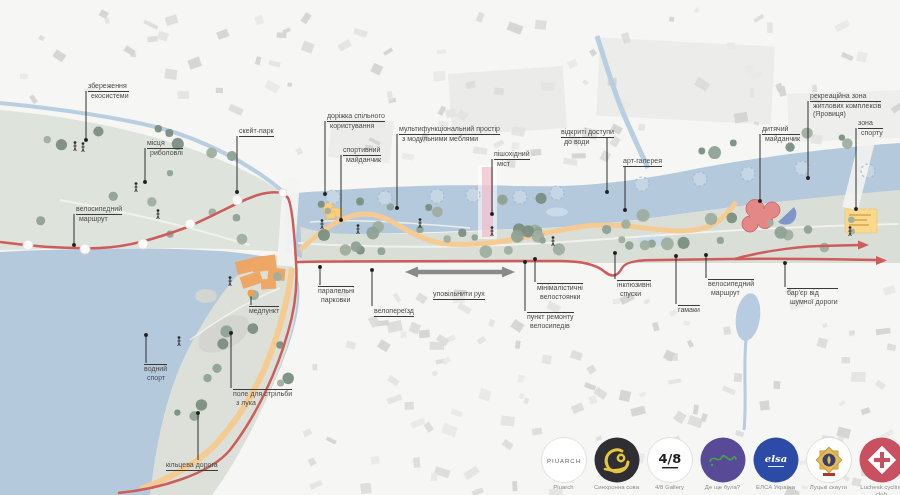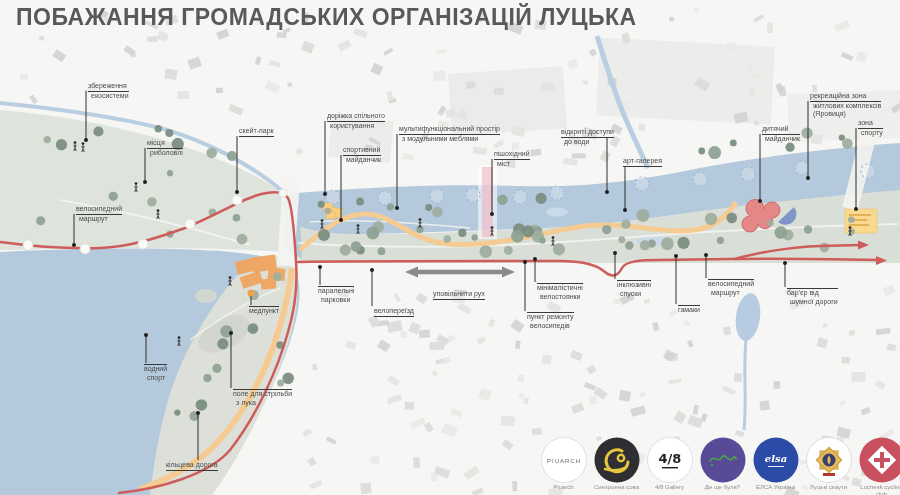--- a/index.html
+++ b/index.html
@@ -538,21 +538,20 @@
         <circle cx="615" cy="253" r="2" fill="#1f1f1f"></circle>
         <line x1="676" y1="304" x2="676" y2="256" stroke="#2f2f2f" stroke-width="1"></line>
         <circle cx="676" cy="256" r="2" fill="#1f1f1f"></circle>
         <line x1="706" y1="278" x2="706" y2="255" stroke="#2f2f2f" stroke-width="1"></line>
         <circle cx="706" cy="255" r="2" fill="#1f1f1f"></circle>
         <line x1="785" y1="287" x2="785" y2="263" stroke="#2f2f2f" stroke-width="1"></line>
         <circle cx="785" cy="263" r="2" fill="#1f1f1f"></circle>
       </g>
   </svg>
 
-  <div id="title">ПОБАЖАННЯ ГРОМАДСЬКИХ ОРГАНІЗАЦІЙ ЛУЦЬКА</div>
   <div id="labels">
       <div class="lbl m" style="left: 88px; top: 82px;">
         <span class="l">збереження</span>
         <span class="l">екосистеми</span>
       </div>
       <div class="lbl m" style="left: 147px; top: 139px;">
         <span class="l">місця</span>
         <span class="l">риболовлі</span>
       </div>
       <div class="lbl m" style="left: 76px; top: 205px;">

